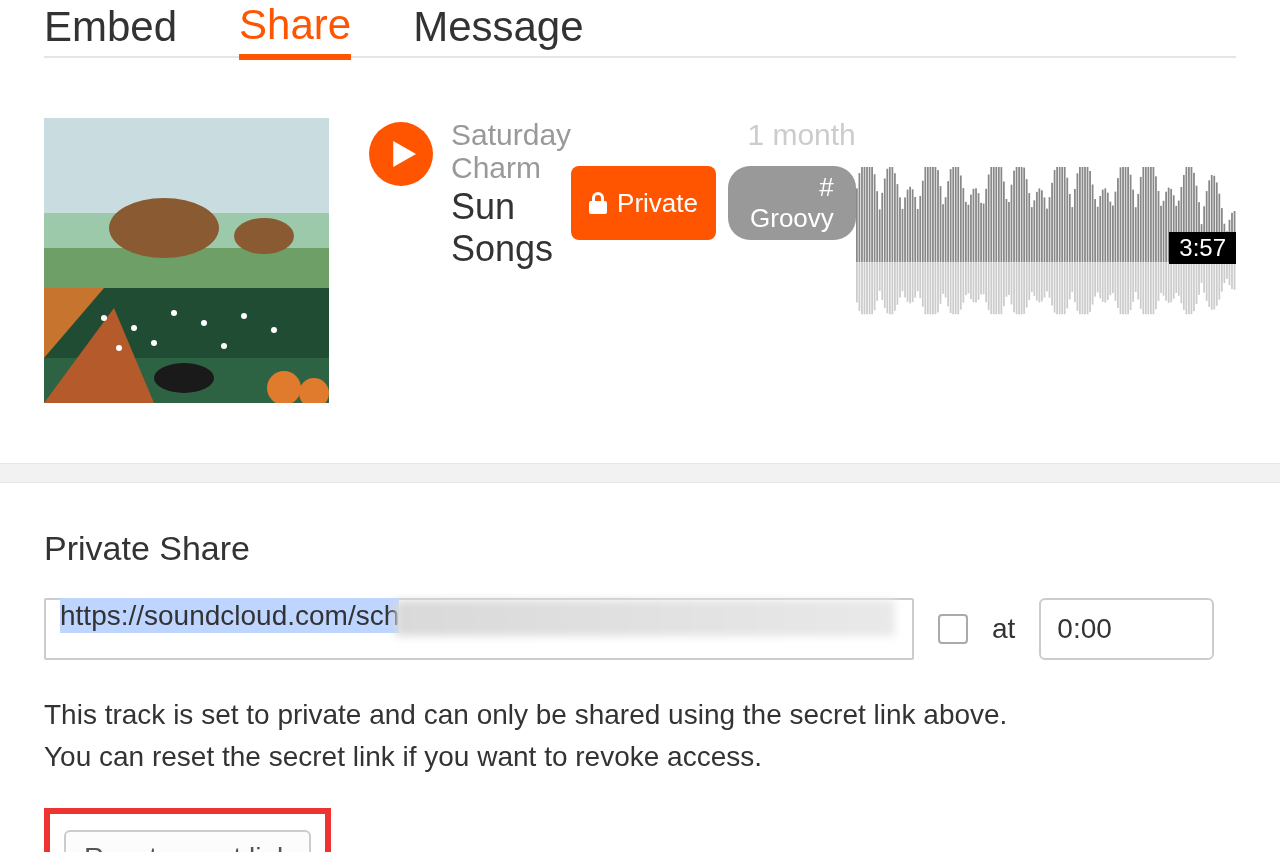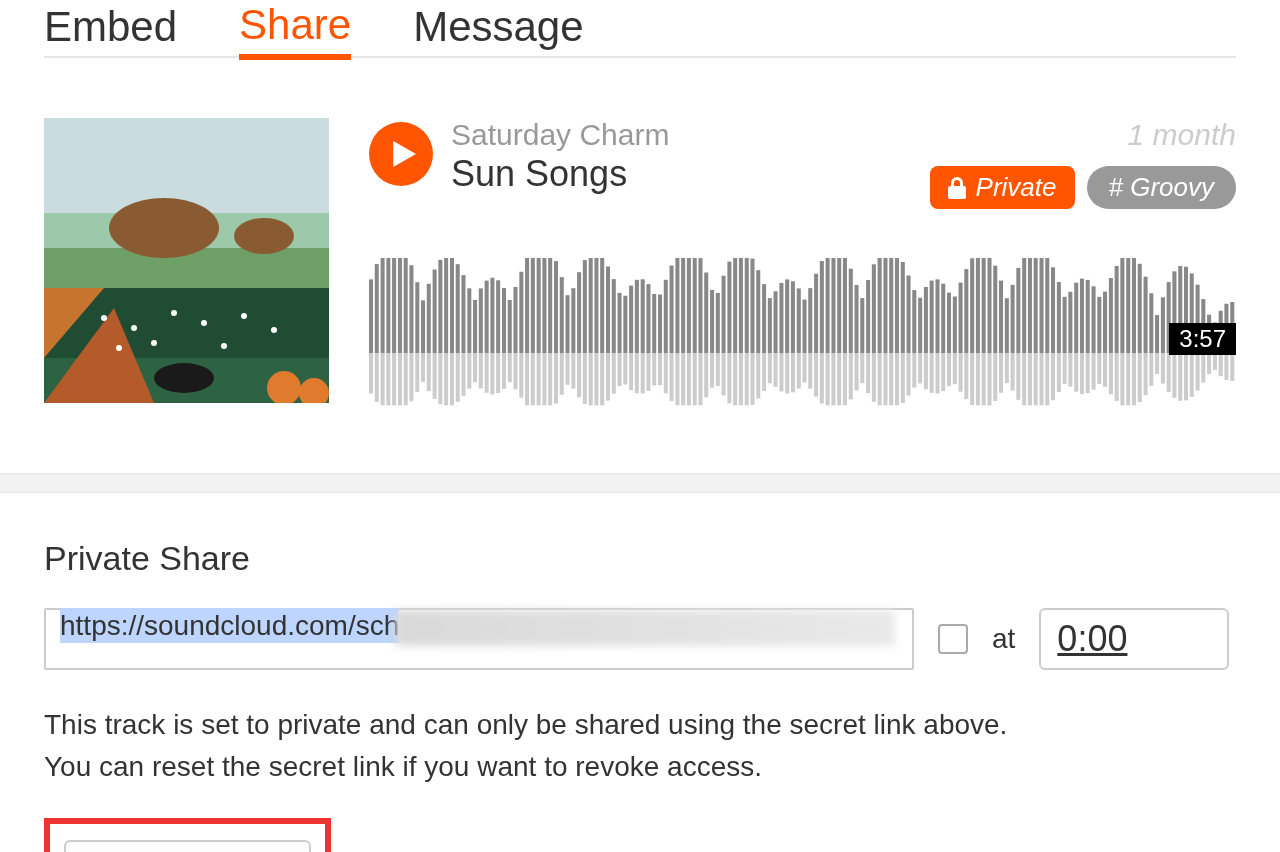--- a/index.html
+++ b/index.html
@@ -45,40 +45,40 @@
   .artwork {
     width: 285px;
     height: 285px;
     flex: 0 0 285px;
     background: #9cbfbb;
     position: relative;
     overflow: hidden;
   }
   .artwork svg { width: 100%; height: 100%; display: block; }
 
-  .track-main { flex: 1; display: flex; flex-direction: column; }
+  .track-main { flex: 1; display: flex; flex-direction: row; }
 
   .track-header { display: flex; align-items: flex-start; }
   .play-btn {
     width: 64px; height: 64px;
     border-radius: 50%;
     background: #f50;
     display: flex; align-items: center; justify-content: center;
     cursor: pointer;
     flex: 0 0 64px;
     margin-right: 18px;
     margin-top: 4px;
   }
   .play-btn svg { width: 26px; height: 26px; fill: #fff; margin-left: 4px; }
 
   .titles { flex: 1; }
   .artist { font-size: 30px; color: #999; line-height: 1.1; }
   .title  { font-size: 36px; font-weight: 500; color: #333; margin-top: 2px; }
 
-  .right-meta { text-align: right; font-style: italic; }
+  .right-meta { text-align: right; }
   .time-ago { font-size: 30px; color: #ccc; }
   .badges { margin-top: 14px; display: flex; gap: 12px; justify-content: flex-end; }
   .badge {
     display: inline-flex; align-items: center;
     border-radius: 22px;
     padding: 6px 22px;
     font-size: 26px;
     color: #fff;
   }
   .badge.tag { background: #999; }
@@ -146,27 +146,26 @@
     margin-left: -4px;
   }
   .checkbox {
     width: 30px; height: 30px;
     border: 2px solid #aaa;
     border-radius: 4px;
     cursor: pointer;
   }
   .at-label { font-size: 28px; color: #333; }
   .time-input {
-    width: 190px; height: 62px;
+    width: 175px; height: 62px;
     border: 2px solid #ccc;
     border-radius: 6px;
-    font-size: 36px;
+    font-size: 28px;
     padding: 0 16px;
     color: #333;
-    text-decoration: underline;
   }
 
   .help-text {
     margin-top: 34px;
     font-size: 28px;
     color: #333;
     line-height: 1.5;
   }
 
   .reset-wrap {

